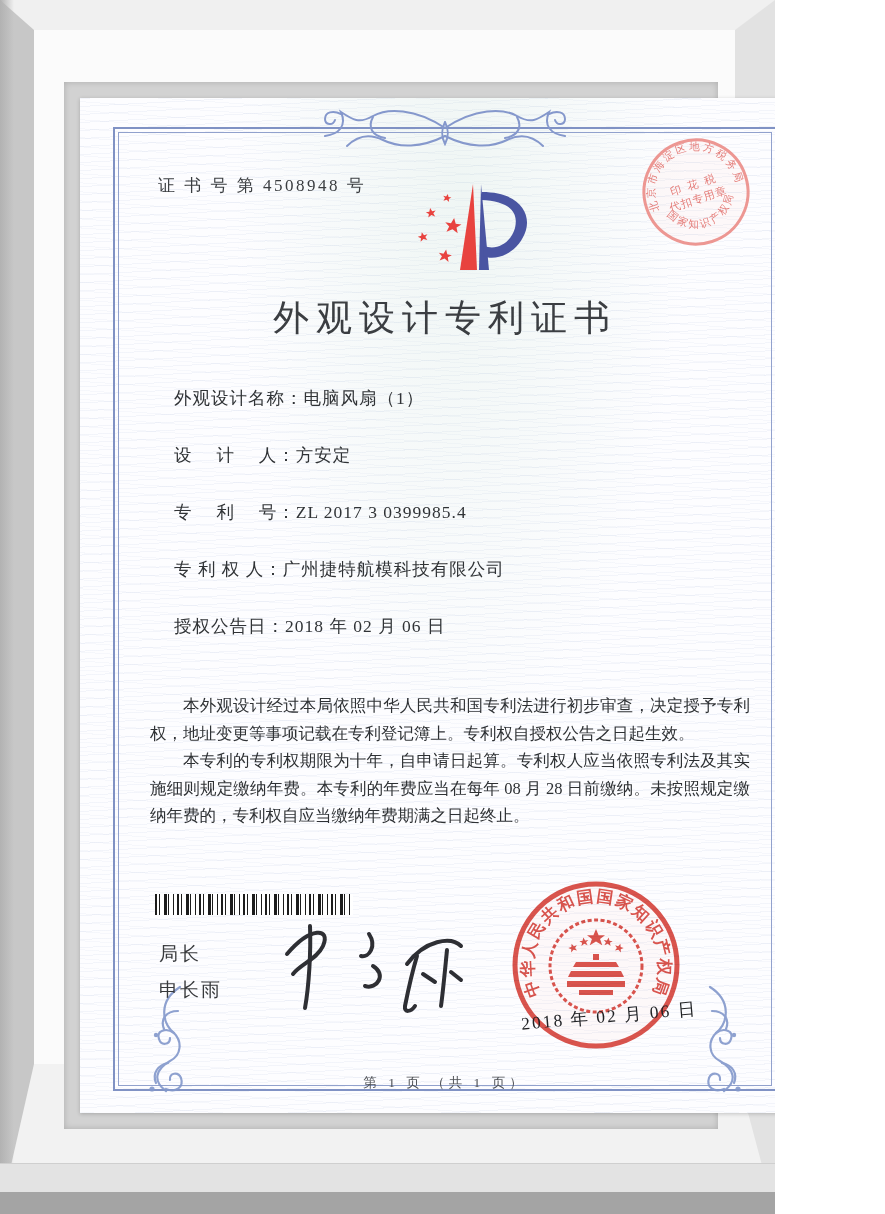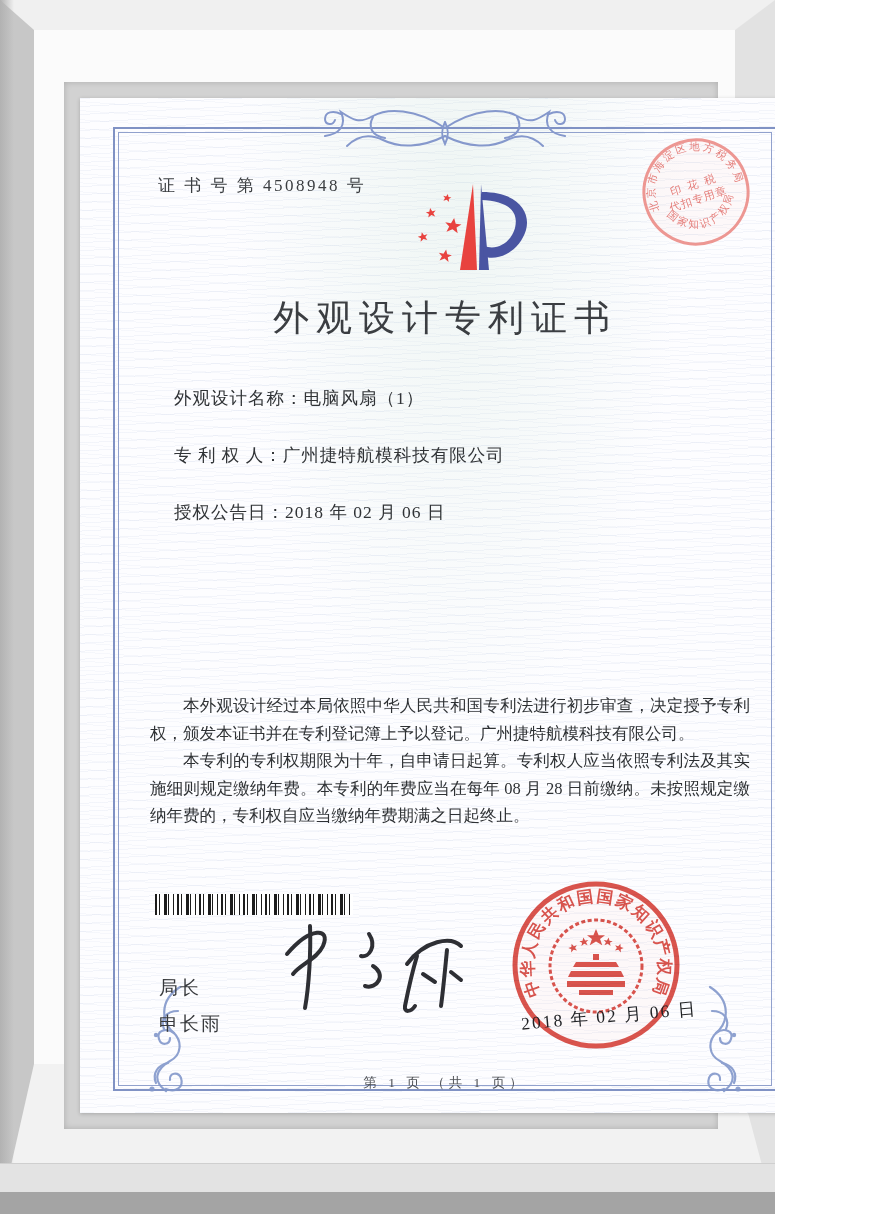--- a/index.html
+++ b/index.html
@@ -39,21 +39,21 @@
   .field{font-size:17.5px;line-height:24px;color:#303336;letter-spacing:1px;}
   .body-text{position:absolute;left:70px;top:594px;width:600px;z-index:7;color:#2e3134;
              font-size:16.5px;line-height:27.5px;text-align:justify;}
   .body-text p{margin:0;text-indent:2em;}
   .barcode{position:absolute;left:75px;top:796px;width:198px;height:21px;z-index:7;
      background:repeating-linear-gradient(90deg,
         #1c1c1c 0 2px, #fff 2px 4px, #1c1c1c 4px 5px, #fff 5px 9px,
         #1c1c1c 9px 12px, #fff 12px 13px, #1c1c1c 13px 14px, #fff 14px 18px,
         #1c1c1c 18px 19px, #fff 19px 22px);}
   .officer{position:absolute;left:79px;top:838px;z-index:7;font-family:"Liberation Sans","DejaVu Sans",sans-serif;
-           font-size:19px;line-height:36px;color:#37393c;letter-spacing:2px;margin-top:34px;}
+           font-size:19px;line-height:36px;color:#37393c;letter-spacing:2px;}
   .signature{position:absolute;left:185px;top:818px;z-index:8;}
   .seal{position:absolute;left:421px;top:772px;z-index:7;opacity:.92;mix-blend-mode:multiply;}
   .seal-date{position:absolute;left:441px;top:906px;z-index:9;font-size:17.5px;letter-spacing:2px;
              color:#1f2124;transform:rotate(-5deg);}
   .footer{position:absolute;left:0;top:958px;width:100%;text-align:center;font-size:13.5px;
           letter-spacing:4px;color:#4e5156;z-index:7;margin-top:18px;}
   .tax-stamp{position:absolute;left:560px;top:38px;z-index:7;transform:rotate(-18deg);opacity:.92;}
 </style>
 </head>
 <body>
@@ -126,26 +126,28 @@
       <g fill="#4a55a2">
         <path d="M113,4 L121,90 L111,90 Z"></path>
         <path d="M114,12 C150,12 163,32 158,50 C151,73 128,82 115,76 L116,66 C130,71 143,62 147,48 C151,31 140,21 113,20 Z"></path>
       </g>
     </svg>
 
     <div class="title">外观设计专利证书</div>
 
     <div class="fields">
       <div class="field"><span>外观设计名称：</span><span>电脑风扇（1）</span></div>
+      <div class="field"><span>设　 计　 人：</span><span>方安定</span></div>
+      <div class="field"><span>专　 利　 号：</span><span>ZL 2017 3 0399985.4</span></div>
       <div class="field"><span>专 利 权 人：</span><span>广州捷特航模科技有限公司</span></div>
       <div class="field"><span>授权公告日：</span><span>2018 年 02 月 06 日</span></div>
     </div>
 
     <div class="body-text">
-      <p>本外观设计经过本局依照中华人民共和国专利法进行初步审查，决定授予专利权，颁发本证书并在专利登记簿上予以登记。广州捷特航模科技有限公司。</p>
+      <p>本外观设计经过本局依照中华人民共和国专利法进行初步审查，决定授予专利权，地址变更等事项记载在专利登记簿上。专利权自授权公告之日起生效。</p>
       <p>本专利的专利权期限为十年，自申请日起算。专利权人应当依照专利法及其实施细则规定缴纳年费。本专利的年费应当在每年 08 月 28 日前缴纳。未按照规定缴纳年费的，专利权自应当缴纳年费期满之日起终止。</p>
     </div>
 
     <div class="barcode"></div>
 
     <div class="officer">
       <div>局长</div>
       <div>申长雨</div>
     </div>
 

